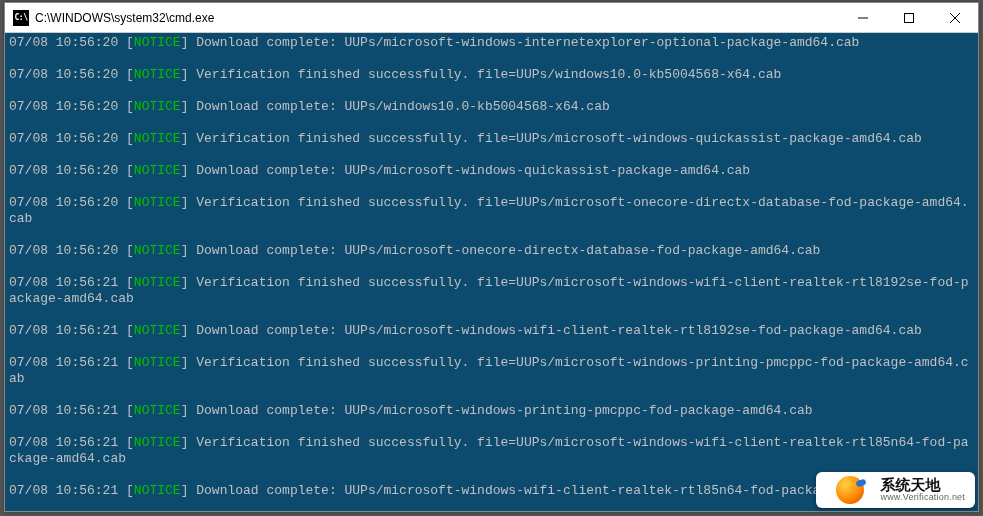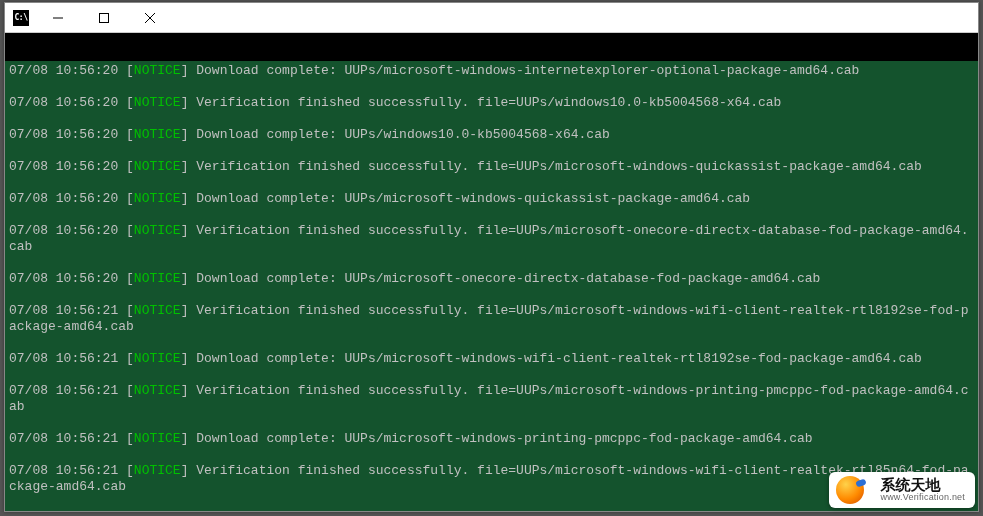--- a/index.html
+++ b/index.html
@@ -55,42 +55,41 @@
     display: flex;
     align-items: center;
     justify-content: center;
     background: transparent;
     border: none;
     font-family: "Segoe UI Symbol", sans-serif;
   }
   .title-btn svg { display:block; }
   .terminal {
     flex: 1;
-    background: #14532d;
+    background: #0c4a6e;
     padding: 2px 4px;
     font-family: Consolas, "Courier New", monospace;
     font-size: 13px;
     line-height: 16px;
     color: #c0c0c0;
     overflow: hidden;
     position: relative;
     word-break: break-all;
-    margin-top: 28px;
   }
   .line { white-space: pre-wrap; }
   .ts { color: #c0c0c0; }
   .notice { color: #00c000; }
   .msg { color: #c0c0c0; }
   .watermark {
     position: absolute;
     right: 8px;
     bottom: 8px;
     background: #fff;
     border-radius: 6px;
-    padding: 4px 10px 4px 7px;
+    padding: 4px 10px 4px 20px;
     display: flex;
     align-items: center;
     gap: 16px;
     box-shadow: 0 1px 4px rgba(0,0,0,0.4);
     font-family: "Microsoft YaHei", sans-serif;
   }
   .watermark-logo {
     width: 28px; height: 28px;
     border-radius: 50%;
     background: radial-gradient(circle at 35% 30%, #ffd24a 0%, #ff8a00 55%, #d24a00 100%);
@@ -112,20 +111,21 @@
   .watermark-title { font-size: 15px; font-weight: bold; color: #111; }
   .watermark-url { font-size: 9px; color: #666; letter-spacing: 0.2px; }
 </style>
 </head>
 <body>
 
 <div class="window">
 
   <div class="titlebar">
     <div class="title-icon">C:\</div>
+    <div class="title-text">C:\WINDOWS\system32\cmd.exe</div>
     <div class="title-controls">
       <button class="title-btn">
         <svg width="10" height="10" viewBox="0 0 10 10">
             <line x1="0" y1="5" x2="10" y2="5" stroke="#000" stroke-width="1"></line>
           </svg>
       </button>
       <button class="title-btn">
         <svg width="10" height="10" viewBox="0 0 10 10">
             <rect x="0.5" y="0.5" width="9" height="9" fill="none" stroke="#000" stroke-width="1"></rect>
           </svg>

